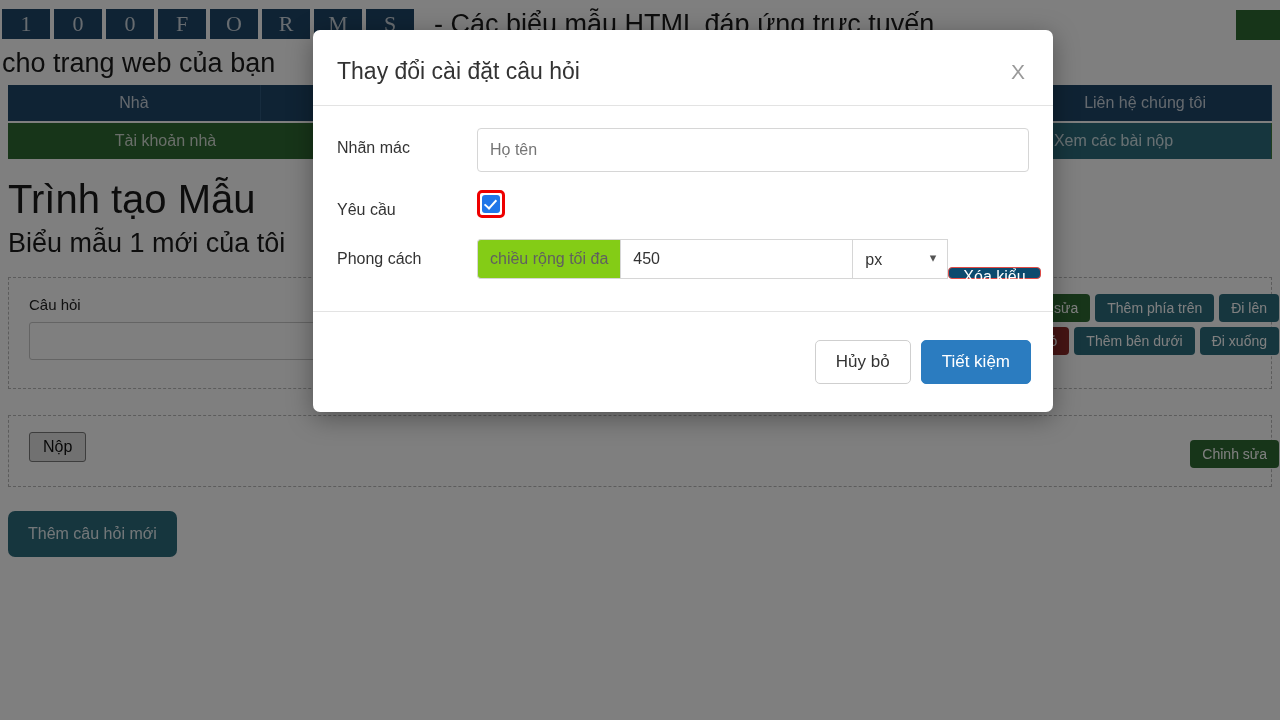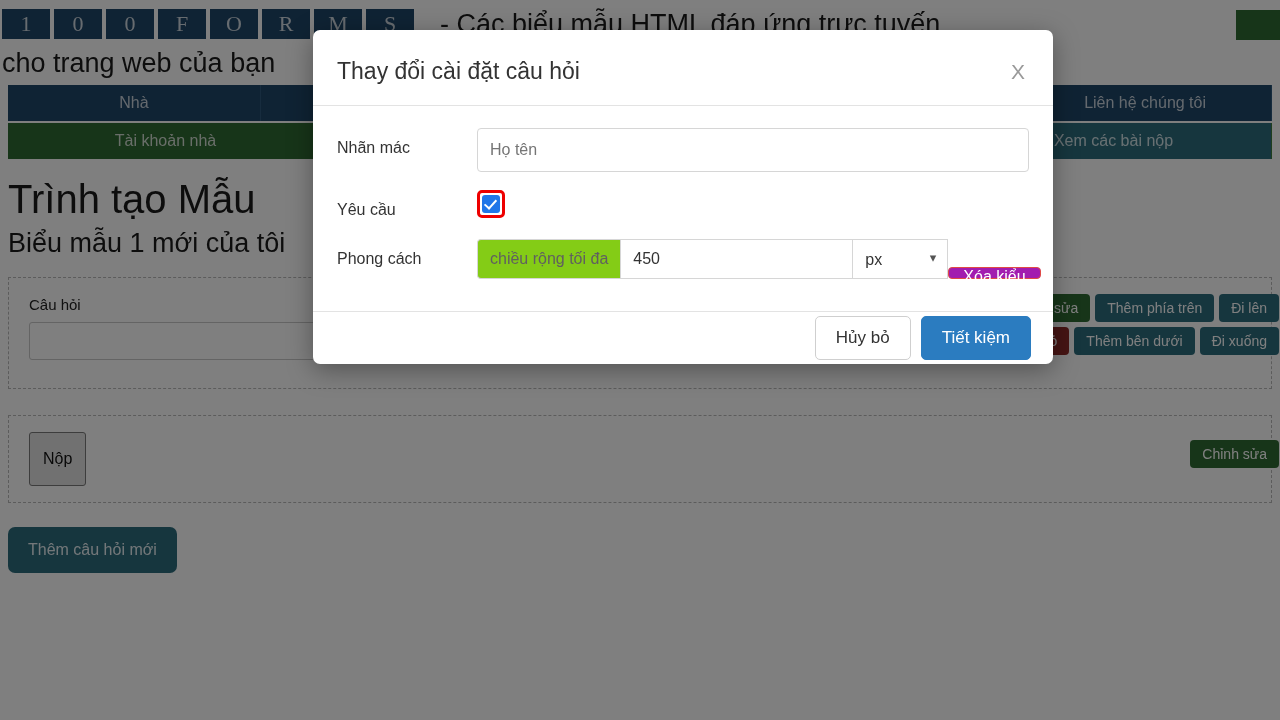--- a/index.html
+++ b/index.html
@@ -38,21 +38,21 @@
     width: 48px; height: 30px;
     background: #1f4668;
     color: #cfd8e0;
     font-family: "Liberation Serif", serif;
     font-size: 22px;
     display: flex; align-items: center; justify-content: center;
   }
   .header-tagline {
     font-size: 27px;
     color: #1a1a1a;
-    margin-left: 26px;
+    margin-left: 20px;
   }
   .header-sub {
     font-size: 27px;
     color: #1a1a1a;
     padding-left: 2px;
     height: 38px;
     line-height: 38px;
   }
   .header-right-box {
     position: absolute;
@@ -144,21 +144,21 @@
     margin-bottom: 24px;
     position: relative;
     min-height: 72px;
   }
   .btn-native {
     font-family: "Liberation Sans", sans-serif;
     font-size: 16px;
     background: #e3e3e3;
     border: 1px solid #7a7a7a;
     border-radius: 3px;
-    padding: 17px 13px;
+    padding: 5px 13px;
     color: #111;
   }
   .submit-edit {
     position: absolute; right: -8px; top: 24px;
   }
 
   .add-question {
     background: #2d6c7d;
     color: #e6eff2;
     border: none; border-radius: 7px;
@@ -273,35 +273,35 @@
     position: relative;
   }
   .select-wrap { position: relative; display: flex; }
   .select-caret {
     position: absolute; right: 12px; top: 50%;
     transform: translateY(-60%);
     pointer-events: none;
     font-size: 13px; color: #555;
   }
   .ig-btn-danger {
-    background: #a21caf;
+    background: #0c4a6e;
     color: #fff;
     border: 1px solid #e04a45;
     border-radius: 4px;
     font-size: 16px;
     padding: 0 14px;
     font-family: "Liberation Sans", sans-serif;
     white-space: nowrap;
     margin-left: 0;
     margin-top: 28px;
   }
 
   .modal-footer {
     border-top: 1px solid #e3e3e3;
-    padding: 4px 22px;
+    padding: 28px 22px;
     display: flex; justify-content: flex-end; gap: 10px;
   }
   .btn-cancel {
     background: #ffffff;
     border: 1px solid #cfcfcf;
     border-radius: 5px;
     font-size: 17px; color: #333;
     padding: 11px 20px;
     font-family: "Liberation Sans", sans-serif;
   }

